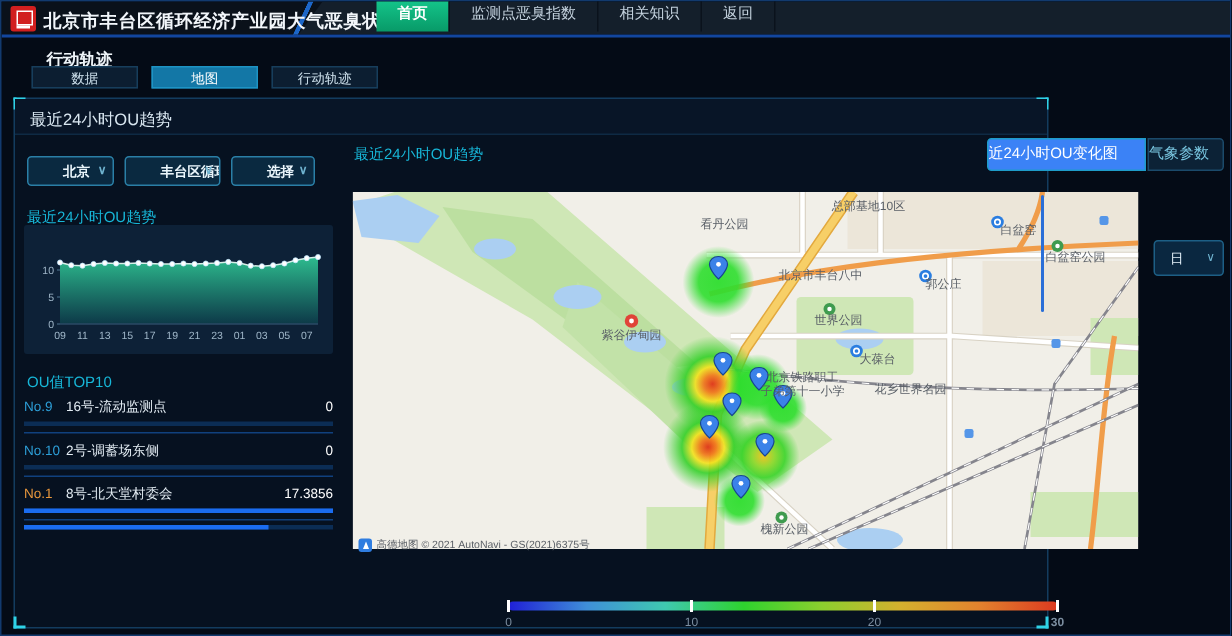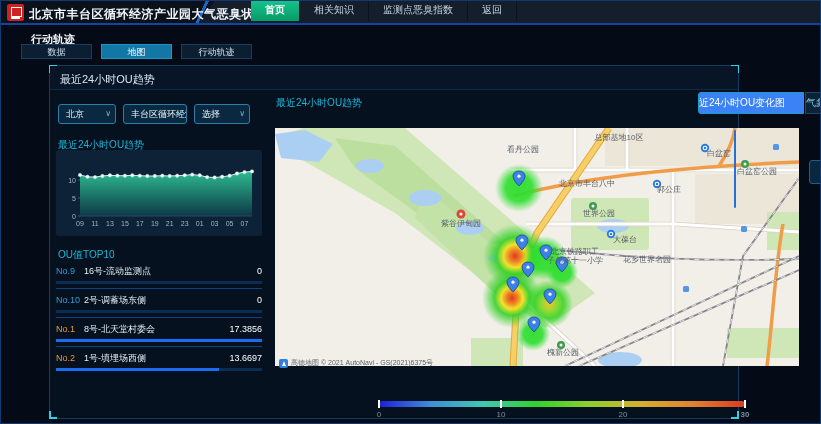--- a/index.html
+++ b/index.html
@@ -29,35 +29,35 @@
 
   
   .pub-label { position:absolute; left:30px; top:31px; color:#eef4f8; font-size:11px; font-weight:bold; }
   .pub-tabs { position:absolute; left:20px; top:43px; display:flex; gap:9px; }
   .pub-tab { width:71px; height:15px; line-height:15px; text-align:center; font-size:9px;
              color:#cfe2ee; background:#0c1e31; border:1px solid #173e5c; cursor:pointer; }
   .pub-tab.active { background:#1377a6; border-color:#1e94c4; color:#fff; }
 
   
   .panel { position:absolute; left:8px; top:64px; width:690px; height:354px;
-           background:#061120; border:1px solid #133c5e;margin-left:40px; }
+           background:#061120; border:1px solid #133c5e; }
   .corner { position:absolute; width:8px; height:8px; border:2px solid #2fd2e6; }
   .c-tl { left:-1px; top:-1px; border-right:none; border-bottom:none; }
   .c-tr { right:-1px; top:-1px; border-left:none; border-bottom:none; }
   .c-bl { left:-1px; bottom:-1px; border-right:none; border-top:none; }
   .c-br { right:-1px; bottom:-1px; border-left:none; border-top:none; }
   .panel-head { position:absolute; left:0; top:0; width:100%; height:24px;
                 background:#081527; border-bottom:1px solid #0e2a44; }
   .panel-title { position:absolute; left:10px; top:6px; color:#d9e7f1; font-size:11px; }
 
   
   .filters { position:absolute; left:8px; top:38px; display:flex; gap:7px; }
   .dd { position:relative; height:20px; background:#0a2940; border:1px solid #2a7fa6;
         border-radius:3px; color:#e9f5fb; font-size:9px; line-height:18px;
-        padding:0 14px 0 7px; cursor:pointer; white-space:nowrap; overflow:hidden; }
+        padding:0 14px 0 23px; cursor:pointer; white-space:nowrap; overflow:hidden;font-weight:bold; }
   .dd .chev { position:absolute; right:4px; top:0; color:#6fb3cf; font-size:8px; line-height:18px; }
   .dd1 { width:58px; } .dd2 { width:64px; } .dd3 { width:56px; }
   .chart-label { position:absolute; left:8px; top:72px; color:#17b7d8; font-size:10px; }
   .chart-box { position:absolute; left:6px; top:84px; width:206px; height:86px;
                background:#0d2137; border-radius:2px; }
   .top-title { position:absolute; left:8px; top:182px; color:#17b7d8; font-size:10px; }
   .top-list { position:absolute; left:6px; top:194px; width:206px; }
   .top-row { position:relative; height:29px; border-bottom:1px solid #10417e; }
   .top-row:last-child { border-bottom:none; }
   .top-line { display:flex; align-items:baseline; padding-top:5px; font-size:9px; }
@@ -98,22 +98,22 @@
 
 <div class="screen">
 
   <div class="header">
     <div class="nav-band"></div>
     <div class="nav-slash"></div>
     <div class="logo"></div>
     <div class="app-title">北京市丰台区循环经济产业园大气恶臭状况实时</div>
     <div class="nav" id="nav">
         <div class="nav-item active">首页</div>
+        <div class="nav-item">监测点恶臭指数</div>
         <div class="nav-item">相关知识</div>
-        <div class="nav-item">监测点恶臭指数</div>
         <div class="nav-item">返回</div>
       </div>
   </div>
 
   <div class="pub-label">行动轨迹</div>
   <div class="pub-tabs" id="pub-tabs">
       <div class="pub-tab">数据</div>
       <div class="pub-tab active">地图</div>
       <div class="pub-tab">行动轨迹</div>
     </div>
@@ -225,25 +225,20 @@
           <div class="top-line">
             <span class="top-rank" style="color:#e8973c">No.1</span>
             <span class="top-name">8号-北天堂村委会</span>
             <span class="top-val">17.3856</span>
           </div>
           <div class="top-bar">
             <div class="top-fill" style="width:100%"></div>
           </div>
         </div>
         <div class="top-row">
-          <div class="top-line">
-            <span class="top-rank" style="color:#e8973c">No.2</span>
-            <span class="top-name">1号-填埋场西侧</span>
-            <span class="top-val">13.6697</span>
-          </div>
           <div class="top-bar">
             <div class="top-fill" style="width:79%"></div>
           </div>
         </div>
       </div>
 
     <div class="map-label">最近24小时OU趋势</div>
     <div class="btn-change">近24小时OU变化图</div>
     <div class="btn-weather">气象参数</div>
 

